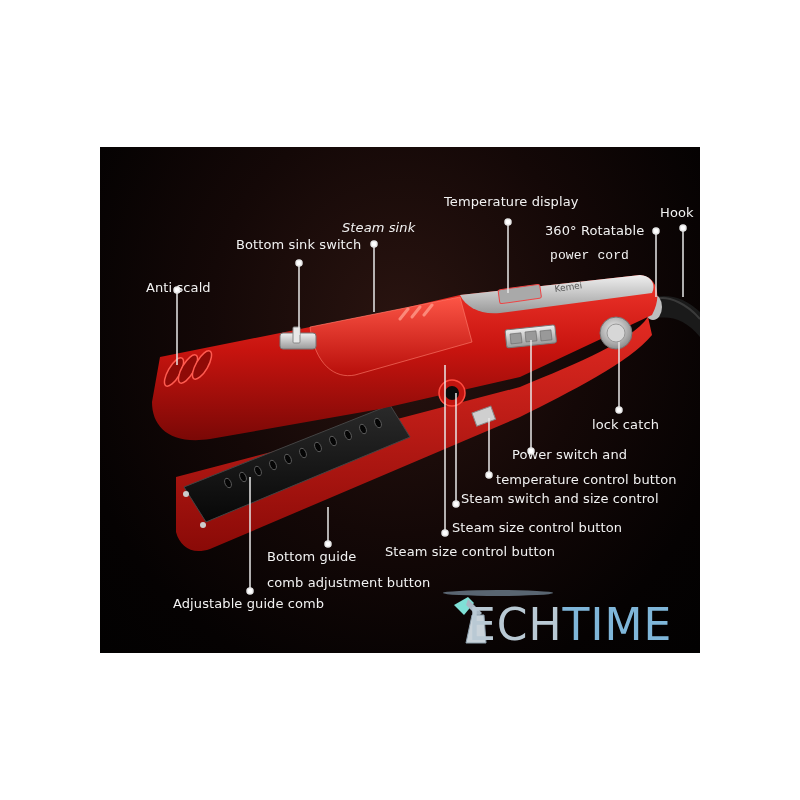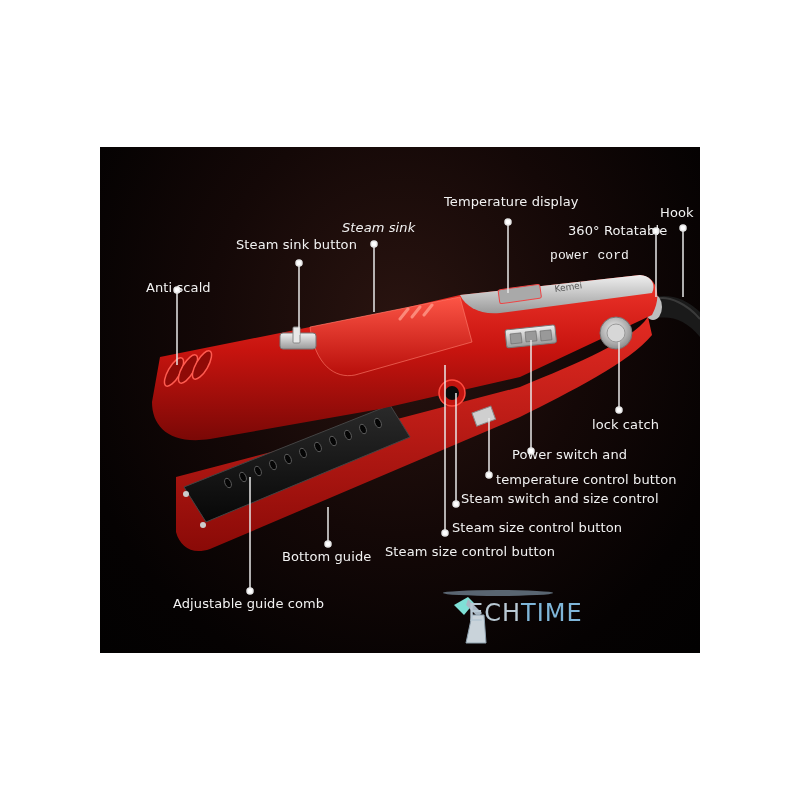--- a/index.html
+++ b/index.html
@@ -6,21 +6,21 @@
   body { width: 800px; height: 800px; position: relative; overflow: hidden;
          font-family: "DejaVu Sans", sans-serif; }
   .panel { position: absolute; left: 100px; top: 147px; width: 600px; height: 506px;
            background: radial-gradient(ellipse at 50% 35%, #2a1410 0%, #140807 45%, #050202 80%, #020101 100%);
            overflow: hidden; }
   .panel svg.art { position: absolute; left: 0; top: 0; }
   .lbl { position: absolute; color: #f2f2f2; font-size: 13px; line-height: 16px;
          white-space: nowrap; letter-spacing: 0.1px; }
   .logo { position: absolute; left: 338px; top: 438px; width: 260px; height: 62px; }
   .logo .logo-text { position: absolute; left: 30px; top: 14px; font-family: "DejaVu Sans", sans-serif;
-                     font-size: 24px; letter-spacing: 1px; font-weight: normal; }
+                     font-size: 44px; letter-spacing: 1px; font-weight: normal; }
   .logo .t1 { color: #b9c9d4; }
   .logo .t2 { color: #7fb6d9; }
 </style>
 </head>
 <body>
 
 <div class="panel">
   <svg class="art" width="600" height="506" viewBox="0 0 600 506">
     <defs>
       <linearGradient id="redTop" x1="0" y1="0" x2="0" y2="1">
@@ -135,33 +135,34 @@
       <line x1="345" y1="218" x2="345" y2="386"></line>
         <circle cx="345" cy="386" r="3"></circle>
       <line x1="228" y1="360" x2="228" y2="397"></line>
         <circle cx="228" cy="397" r="3"></circle>
       <line x1="150" y1="330" x2="150" y2="444"></line>
         <circle cx="150" cy="444" r="3"></circle>
     </g>
   </svg>
 
   <div class="lbl" style="left:46px; top:133px;">Anti scald</div>
-  <div class="lbl" style="left:136px; top:90px;">Steam sink button</div>
+  <div class="lbl" style="left:136px; top:90px;">Bottom sink switch</div>
   <div class="lbl" style="left:242px; top:73px;font-style:italic;">Steam sink</div>
   <div class="lbl" style="left:344px; top:47px;">Temperature display</div>
-  <div class="lbl" style="left:468px; top:76px;text-align:right;">360°  Rotatable</div>
+  <div class="lbl" style="left:445px; top:76px;text-align:right;">360°  Rotatable</div>
   <div class="lbl" style="left:450px; top:101px;font-family:Liberation Mono, monospace;">power cord</div>
   <div class="lbl" style="left:560px; top:58px;">Hook</div>
   <div class="lbl" style="left:492px; top:270px;">lock catch</div>
   <div class="lbl" style="left:396px; top:300px;margin-left:16px;">Power switch and</div>
   <div class="lbl" style="left:361px; top:344px;">Steam switch and size control</div>
   <div class="lbl" style="left:396px; top:325px;">temperature control button</div>
   <div class="lbl" style="left:352px; top:373px;">Steam size control button</div>
   <div class="lbl" style="left:285px; top:397px;">Steam size control button</div>
-  <div class="lbl" style="left:182px; top:402px;">Bottom guide</div>
+  <div class="lbl" style="left:167px; top:402px;">Bottom guide</div>
+  <div class="lbl" style="left:167px; top:428px;">comb adjustment button</div>
   <div class="lbl" style="left:73px; top:449px;">Adjustable guide comb</div>
 
   <div class="logo">
     <svg width="260" height="62" viewBox="0 0 260 62" style="position:absolute;left:0;top:0;">
       <ellipse cx="60" cy="8" rx="55" ry="3" fill="#7a8fa0" opacity="0.7"></ellipse>
       <path d="M16 20 L 30 12 L 36 18 L 26 30 Z" fill="#7fe0d6"></path>
       <path d="M30 14 L 44 28 L 40 32 L 28 20 Z" fill="#a9b8c4"></path>
       <path d="M34 30 L 46 30 L 48 58 L 28 58 Z" fill="#c9d3da" stroke="#8ea0ad"></path>
     </svg>
     <div class="logo-text"><span class="t1">ECH</span><span class="t2">TIME</span></div>

